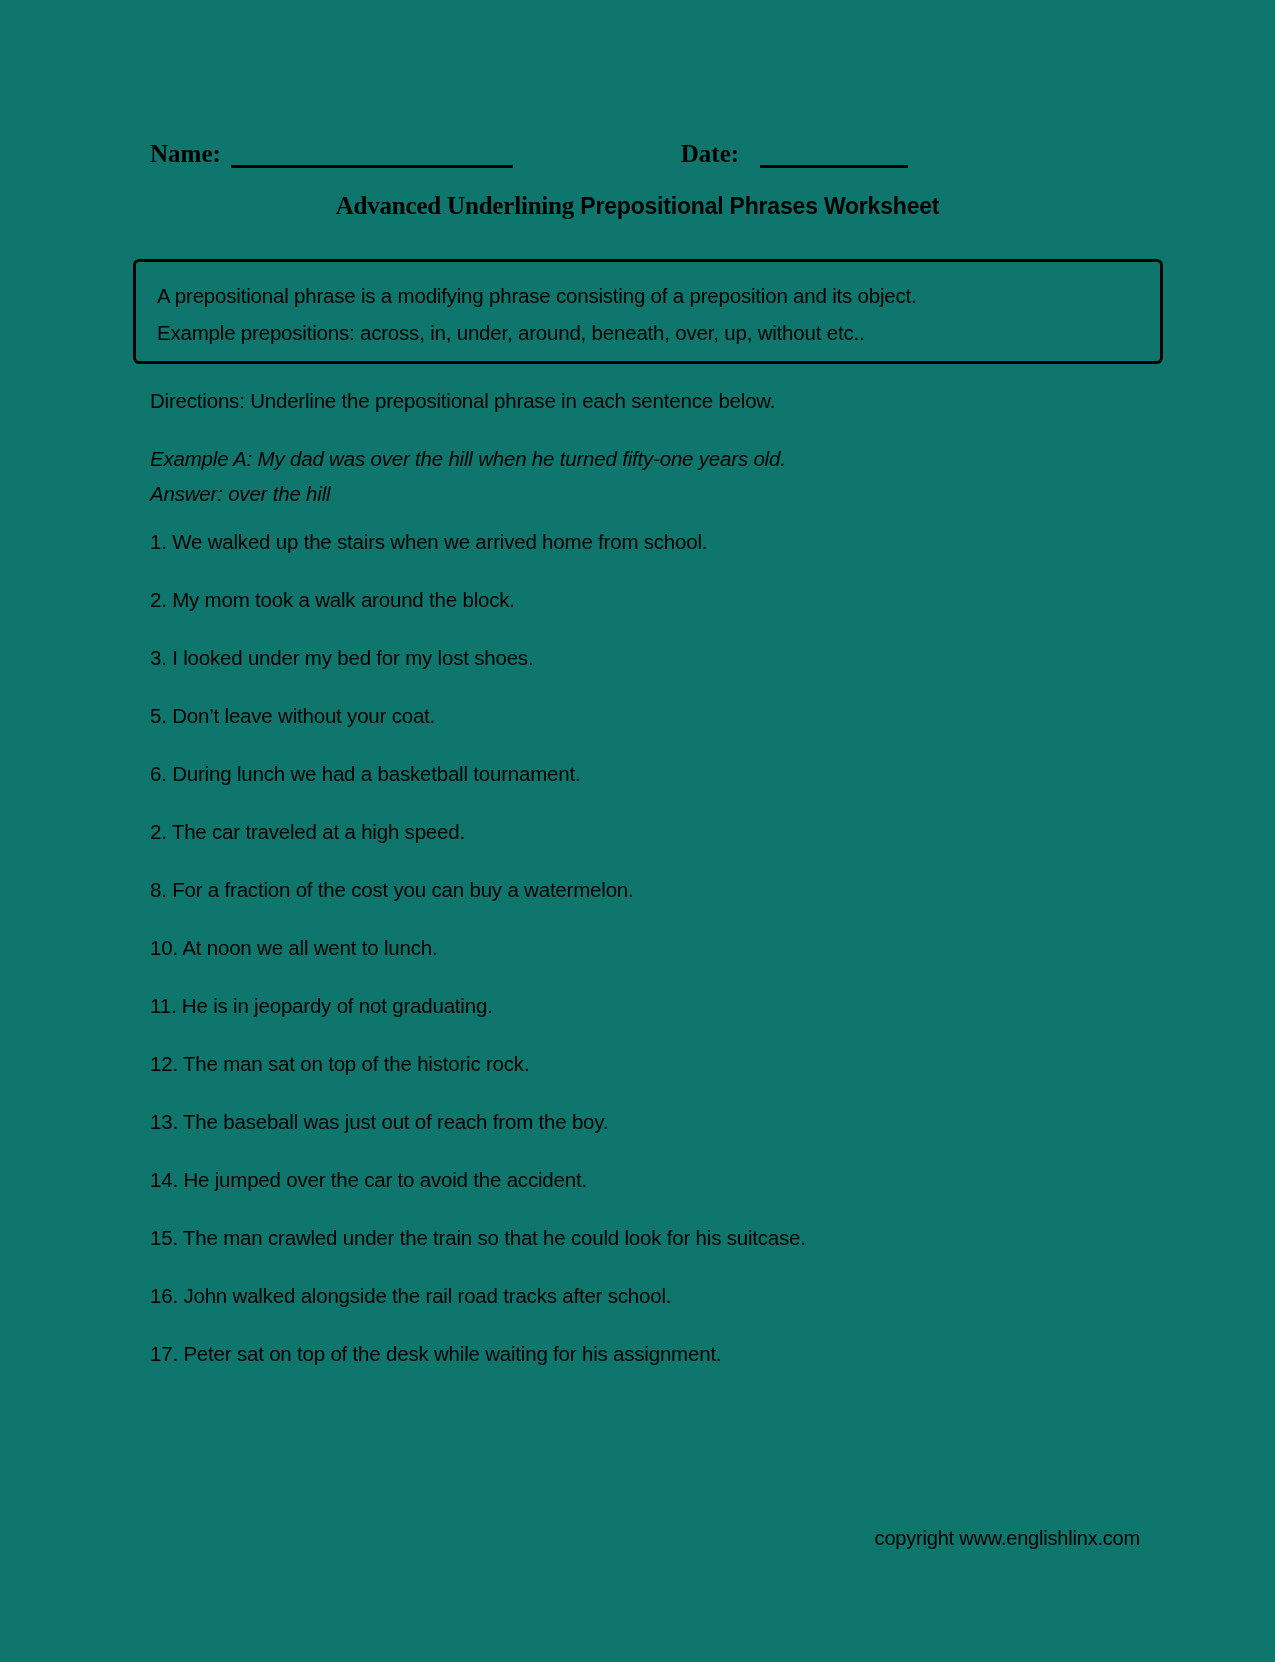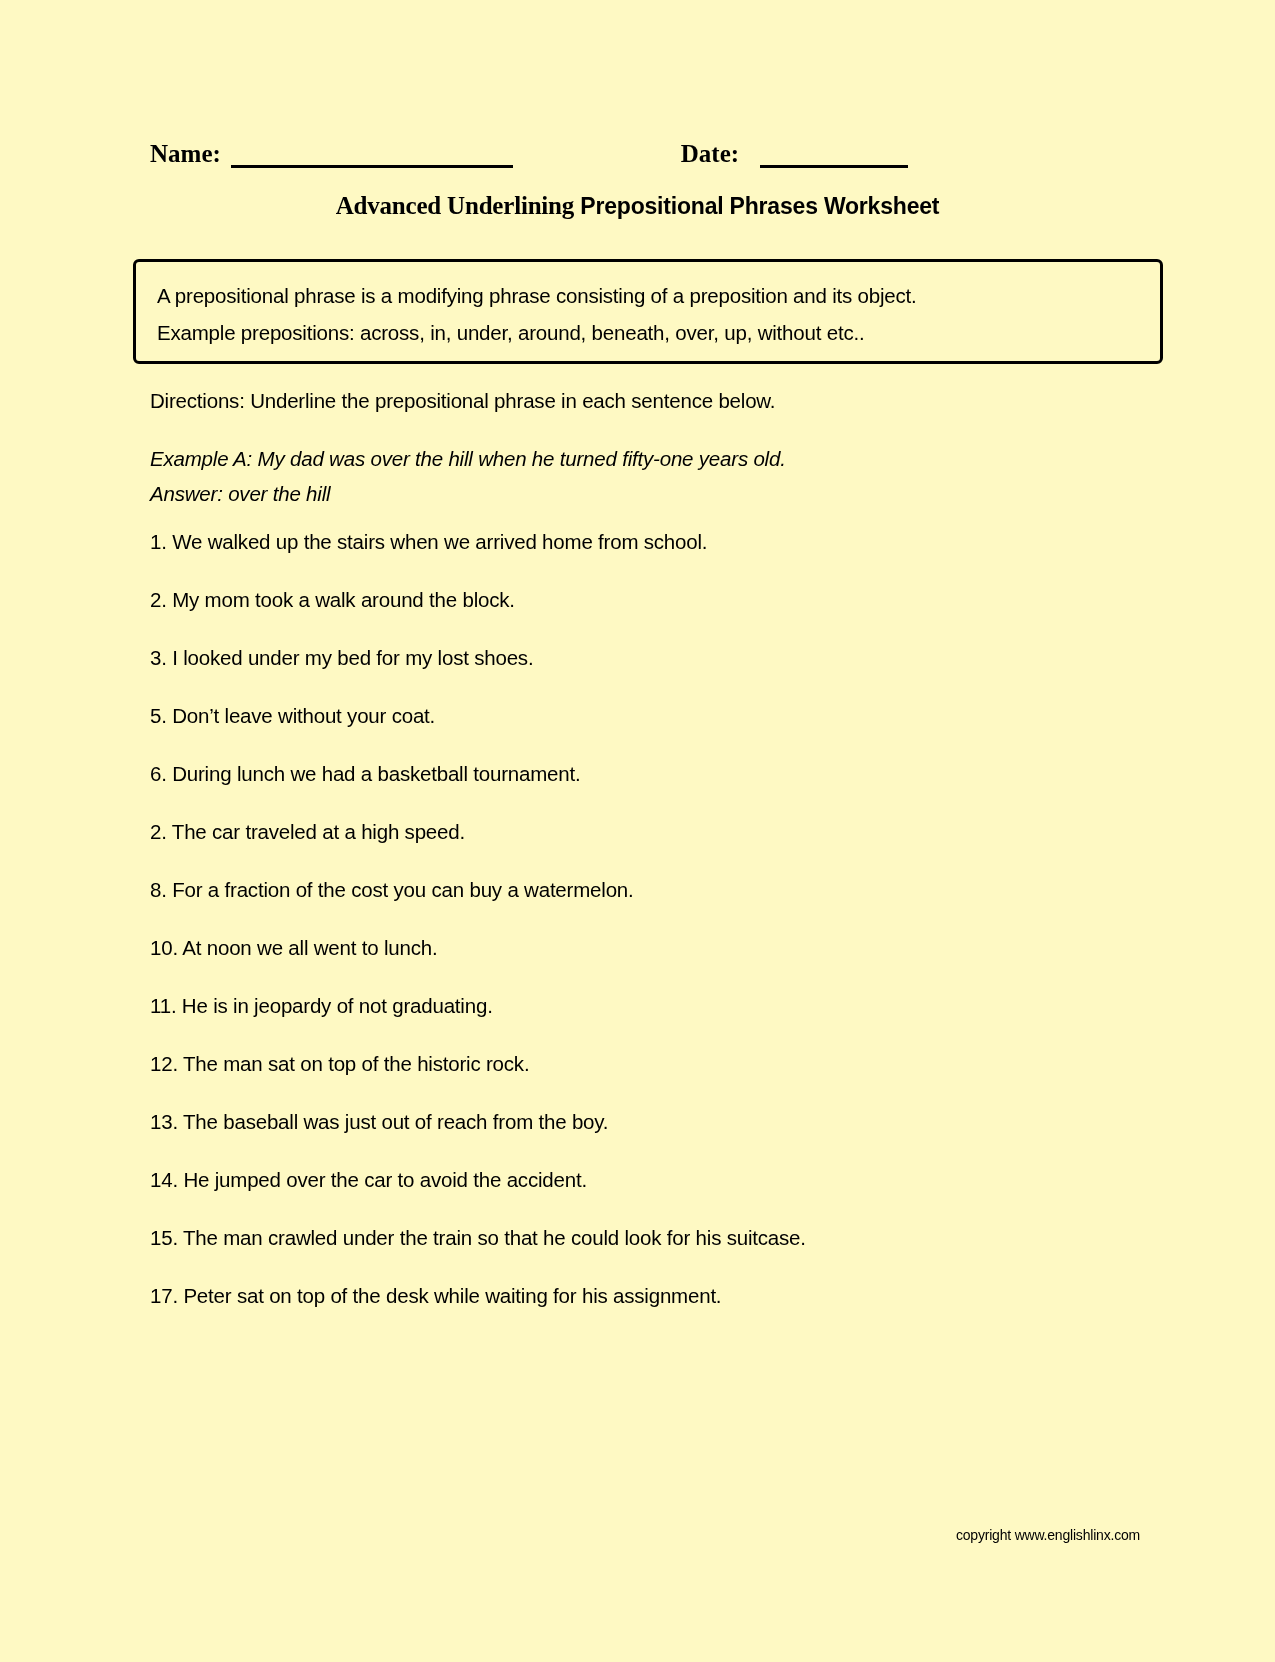--- a/index.html
+++ b/index.html
@@ -4,21 +4,21 @@
 <style>
   html, body {
     margin: 0;
     padding: 0;
     background: #ffffff;
   }
   .page {
     position: relative;
     width: 1275px;
     height: 1662px;
-    background: #fef9c3;
+    background: #0f766e;
     color: #000000;
     font-family: "Liberation Sans", sans-serif;
     overflow: hidden;
   }
   .name-date-row {
     position: absolute;
     top: 140px;
     left: 150px;
     width: 1000px;
     display: flex;
@@ -93,21 +93,21 @@
     line-height: 24px;
     letter-spacing: -0.2px;
     white-space: nowrap;
   }
   .copyright {
     position: absolute;
     top: 1527px;
     left: 0;
     width: 1140px;
     text-align: right;
-    font-size: 14px;
+    font-size: 20px;
     letter-spacing: -0.2px;
   }
 </style>
 </head>
 <body>
 
 <div class="page">
 
   <div class="name-date-row">
     <span class="label-serif">Name:</span>
@@ -142,18 +142,19 @@
       <div class="sentence">5. Don’t leave without your coat.</div>
       <div class="sentence">6. During lunch we had a basketball tournament.</div>
       <div class="sentence">2. The car traveled at a high speed.</div>
       <div class="sentence">8. For a fraction of the cost you can buy a watermelon.</div>
       <div class="sentence">10. At noon we all went to lunch.</div>
       <div class="sentence">11. He is in jeopardy of not graduating.</div>
       <div class="sentence">12. The man sat on top of the historic rock.</div>
       <div class="sentence">13. The baseball was just out of reach from the boy.</div>
       <div class="sentence">14. He jumped over the car to avoid the accident.</div>
       <div class="sentence">15. The man crawled under the train so that he could look for his suitcase.</div>
+      <div class="sentence">16. John walked alongside the rail road tracks after school.</div>
       <div class="sentence">17. Peter sat on top of the desk while waiting for his assignment.</div>
     </div>
 
   <div class="copyright">copyright www.englishlinx.com</div>
 
 </div>
 
 </body></html>

